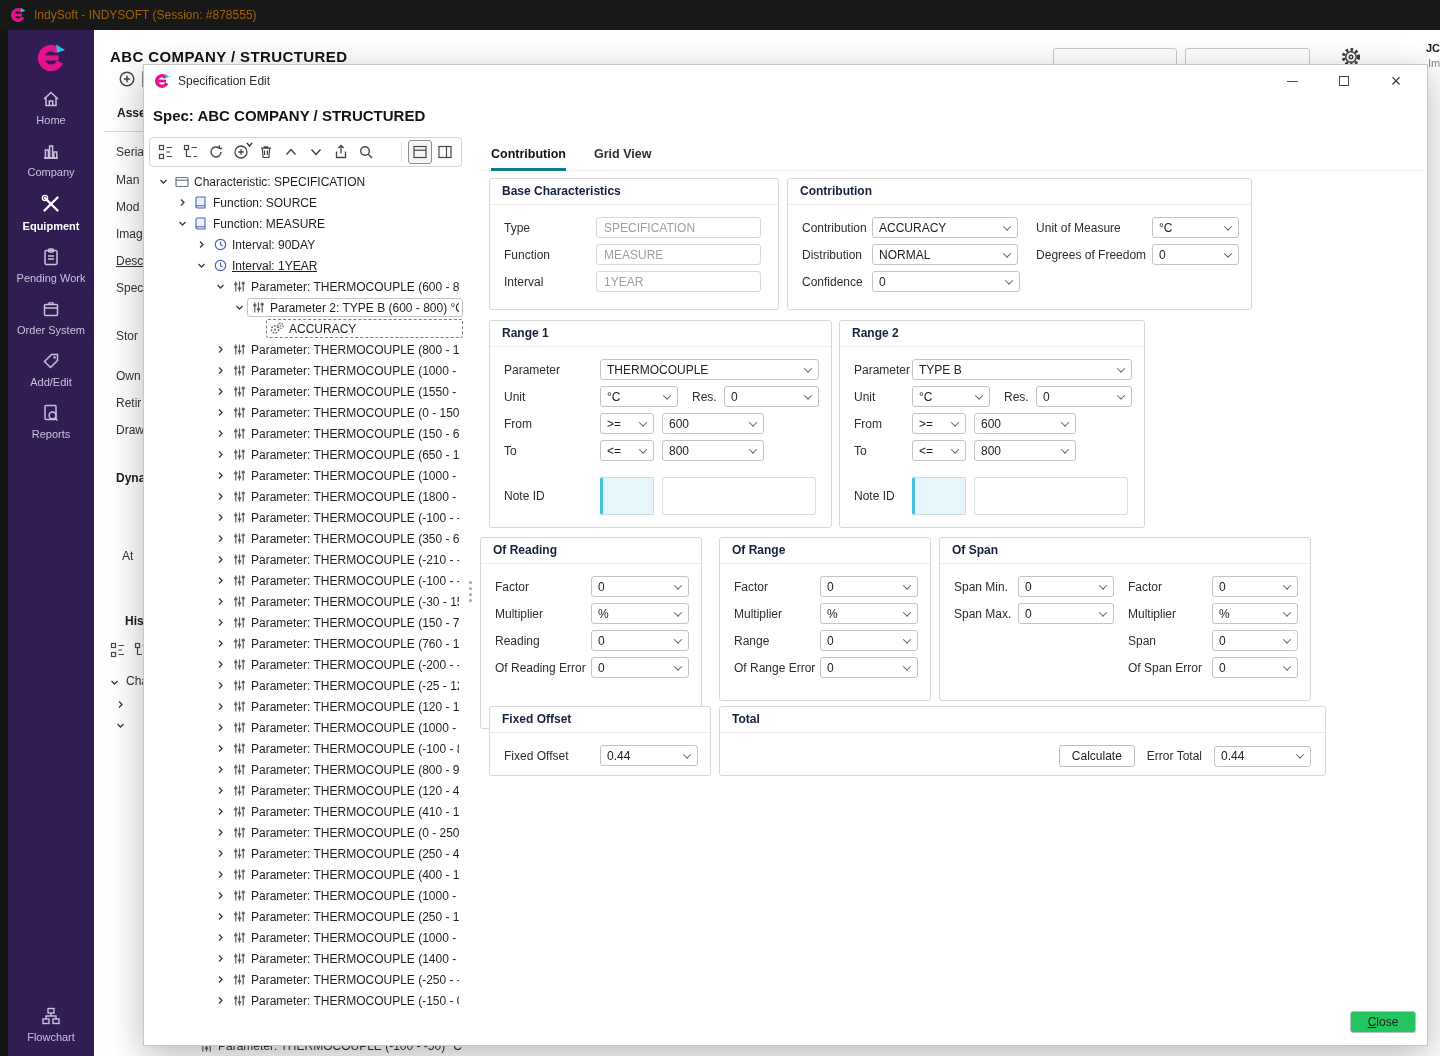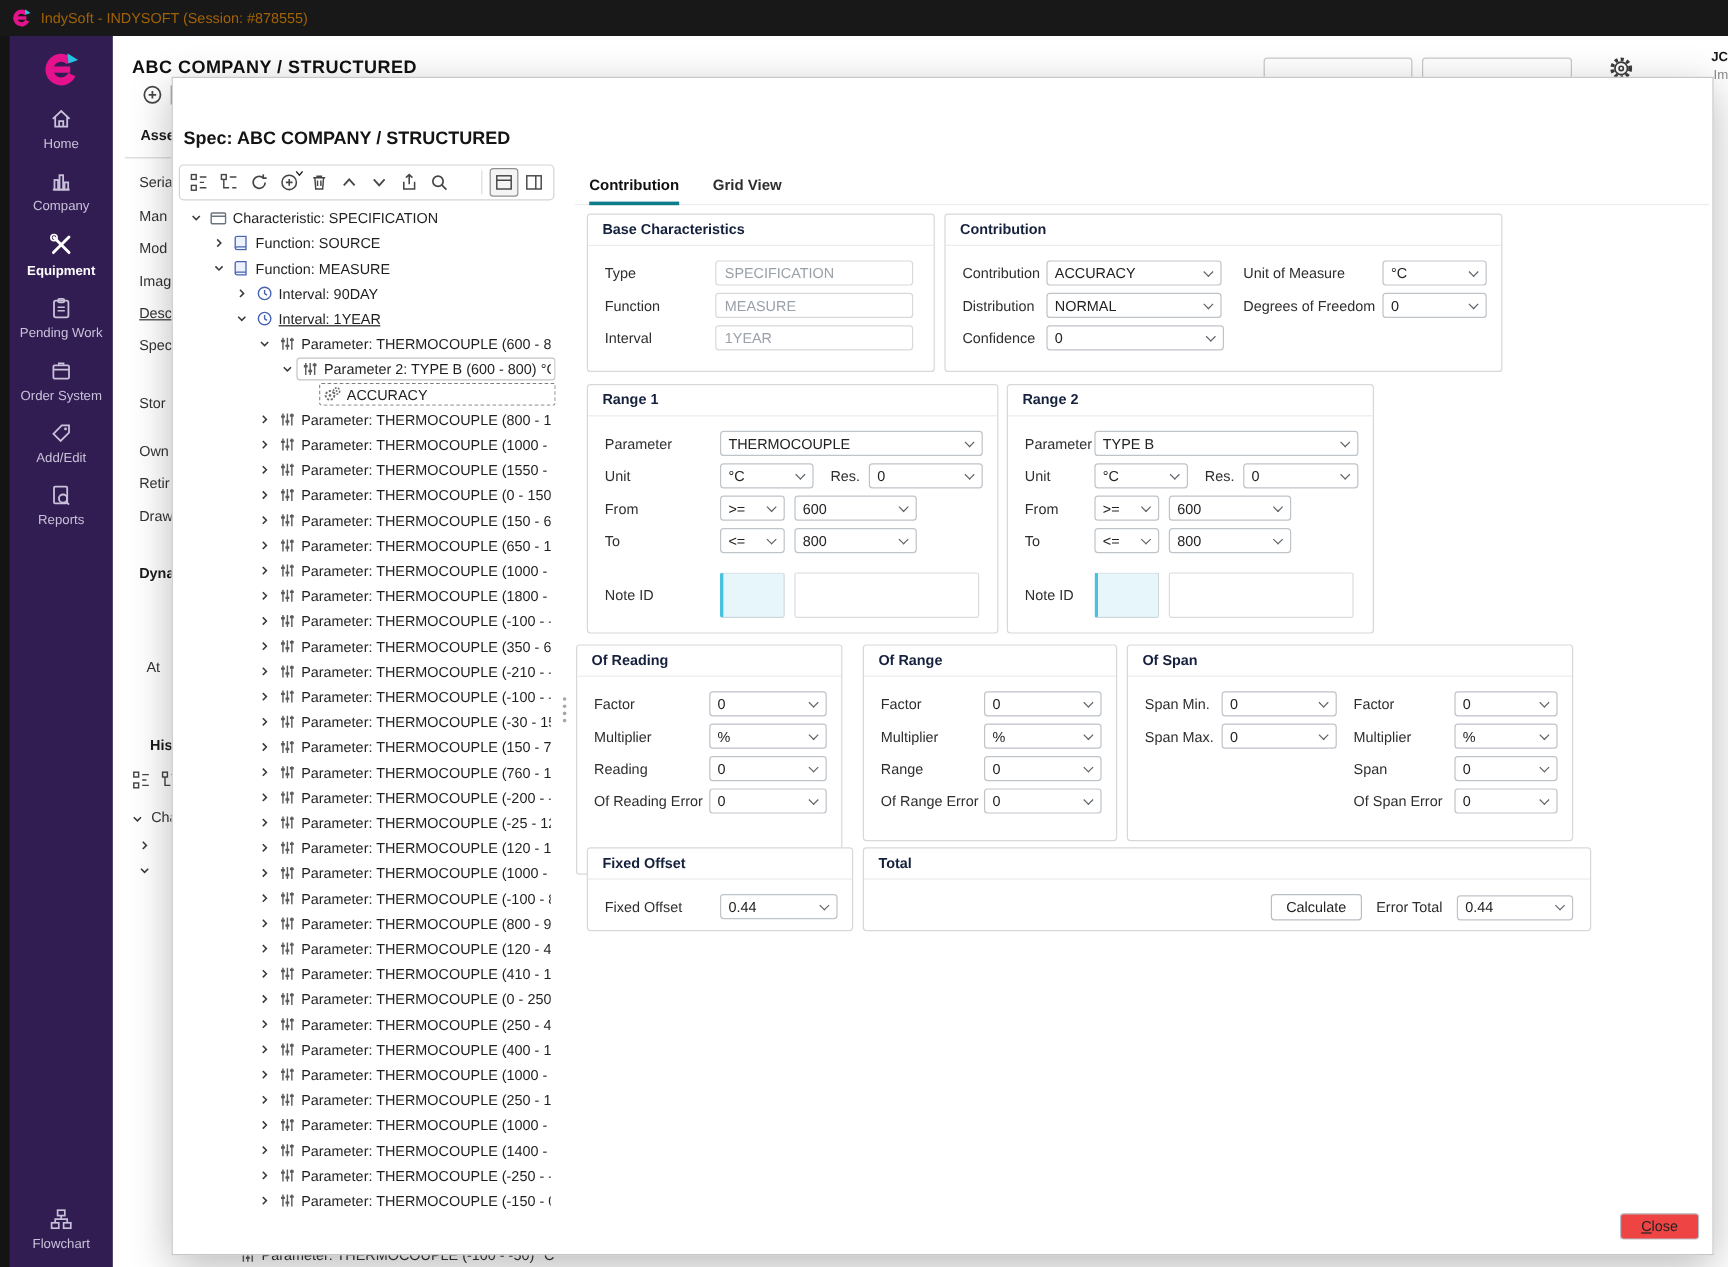--- a/index.html
+++ b/index.html
@@ -96,21 +96,21 @@
     transform:rotate(45deg) translate(-1px,-1px); flex:0 0 auto; margin-right:1px; }
   .notebox-sm { width:54px; height:38px; border:1px solid #cdd7db; border-left:3px solid #49c2e0;
     border-radius:2px; background:#e6f6fb; }
   .notebox-lg { width:154px; height:38px; border:1px solid #d9dcdf; border-radius:2px; background:#fff; margin-left:8px; }
   .span-grid { padding:12px 12px 8px 14px; display:grid; grid-template-columns:64px 96px 1fr 86px;
     row-gap:6px; column-gap:0; align-items:center; }
   .span-grid .flabel.r { padding-left:14px; }
   .btn { height:22px; border:1px solid #b9bec4; border-radius:3px; background:#fff; font-size:12px;
     color:#222; padding:0 12px; cursor:pointer; font-family:inherit; }
   .close-btn { position:absolute; right:11px; bottom:12px; width:66px; height:22px; border:1px solid #b9bec4;
-    border-radius:3px; background:#ef4444; font-size:12px; color:#222; cursor:pointer; font-family:inherit; }
+    border-radius:3px; background:#22c55e; font-size:12px; color:#222; cursor:pointer; font-family:inherit; }
   .close-btn .accel { text-decoration:underline; }
 </style>
 </head>
 <body>
 
 <header class="titlebar">
   <span>
     <svg width="16" height="16" viewBox="0 0 32 32">
         <g transform="rotate(25 16 16)">
           <circle cx="16" cy="16" r="10.5" fill="none" stroke="#e5128d" stroke-width="7" stroke-dasharray="53 13"></circle>
@@ -296,20 +296,41 @@
         <circle cx="11" cy="11" r="7.5" fill="none" stroke="#3c3c3c" stroke-width="3.2" stroke-dasharray="2.6 2.35"></circle>
         <circle cx="11" cy="11" r="5.2" fill="#fff" stroke="#3c3c3c" stroke-width="1.4"></circle>
         <circle cx="11" cy="11" r="1.8" fill="none" stroke="#3c3c3c" stroke-width="1.4"></circle>
       </svg>
     </span>
   <span class="mw-corner" style="left:1332px; top:12px; font-weight:bold; color:#1a1a1a;">JC</span>
   <span class="mw-corner" style="left:1334px; top:27px; color:#8a8a8a;">Im</span>
 </main>
 
 <section class="dialog">
+  <div class="dlg-titlebar">
+    <span>
+      <svg width="16" height="16" viewBox="0 0 32 32">
+          <g transform="rotate(25 16 16)">
+            <circle cx="16" cy="16" r="10.5" fill="none" stroke="#e5128d" stroke-width="7" stroke-dasharray="53 13"></circle>
+          </g>
+          <rect x="8" y="13.2" width="16" height="5.6" fill="#e5128d"></rect>
+          <path d="M21.5 1.5 L31 7.5 L22.5 10.5 Z" fill="#27c2e0"></path>
+        </svg>
+    </span>
+    <span class="dlg-title">Specification Edit</span>
+    <span class="winbtns">
+      <span class="wbtn">
+          <i class="min"></i>
+        </span>
+      <span class="wbtn">
+          <i class="max"></i>
+        </span>
+      <span class="wbtn xbtn">×</span>
+    </span>
+  </div>
 
   <h2 class="dlg-heading">Spec: ABC COMPANY / STRUCTURED</h2>
 
   <div class="tree-toolbar">
     <button class="tbtn">
         <span>
           <svg width="16" height="16" viewBox="0 0 16 16" fill="none" stroke="#454545" stroke-width="1.2">
             <rect x="1.5" y="1.5" width="4" height="4"></rect>
             <rect x="1.5" y="10.5" width="4" height="4"></rect>
             <path d="M8.5 3.5 H14 M8.5 12.5 H14 M8.5 8 H12"></path>

